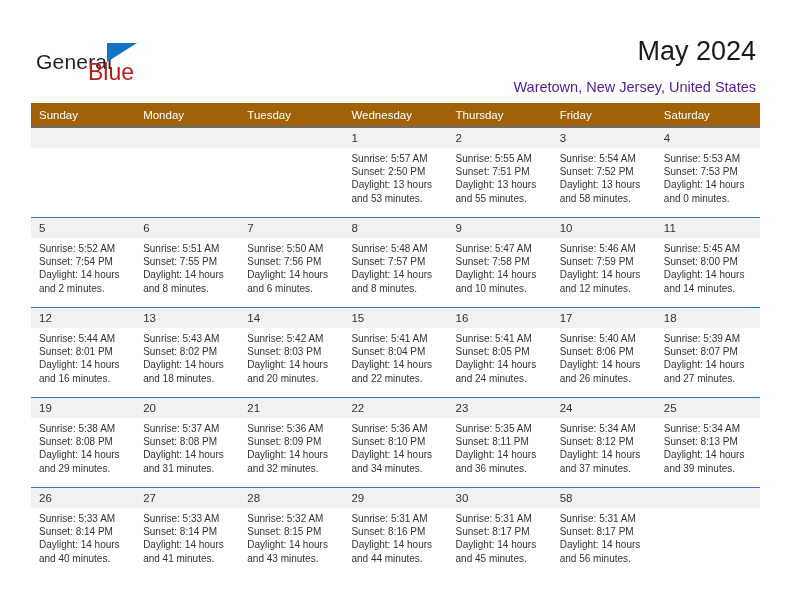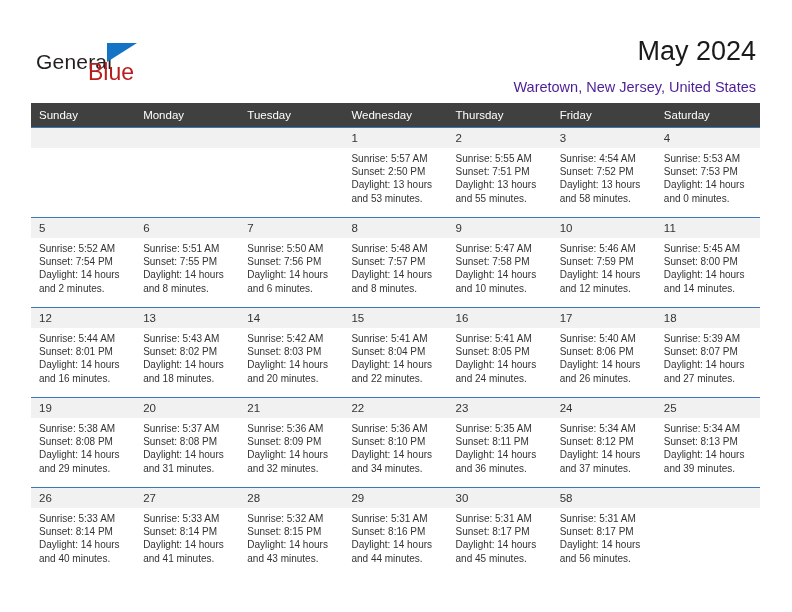--- a/index.html
+++ b/index.html
@@ -86,21 +86,21 @@
   
   table.cal {
     position: absolute;
     left: 31px;
     top: 103px;
     width: 729px;
     border-collapse: collapse;
     table-layout: fixed;
   }
   table.cal th {
-    background: #404040;
+    background: #a16207;
     color: #ffffff;
     font-size: 11.5px;
     font-weight: normal;
     text-align: left;
     padding: 6px 0 6px 8px;
     height: 11px;
     vertical-align: middle;
   }
   table.cal td {
     width: 104.14px;
@@ -208,21 +208,21 @@
             <div class="info">
               <div>Sunrise: 5:55 AM</div>
               <div>Sunset: 7:51 PM</div>
               <div>Daylight: 13 hours</div>
               <div>and 55 minutes.</div>
             </div>
           </td>
           <td>
             <div class="daynum">3</div>
             <div class="info">
-              <div>Sunrise: 4:54 AM</div>
+              <div>Sunrise: 5:54 AM</div>
               <div>Sunset: 7:52 PM</div>
               <div>Daylight: 13 hours</div>
               <div>and 58 minutes.</div>
             </div>
           </td>
           <td>
             <div class="daynum">4</div>
             <div class="info">
               <div>Sunrise: 5:53 AM</div>
               <div>Sunset: 7:53 PM</div>

